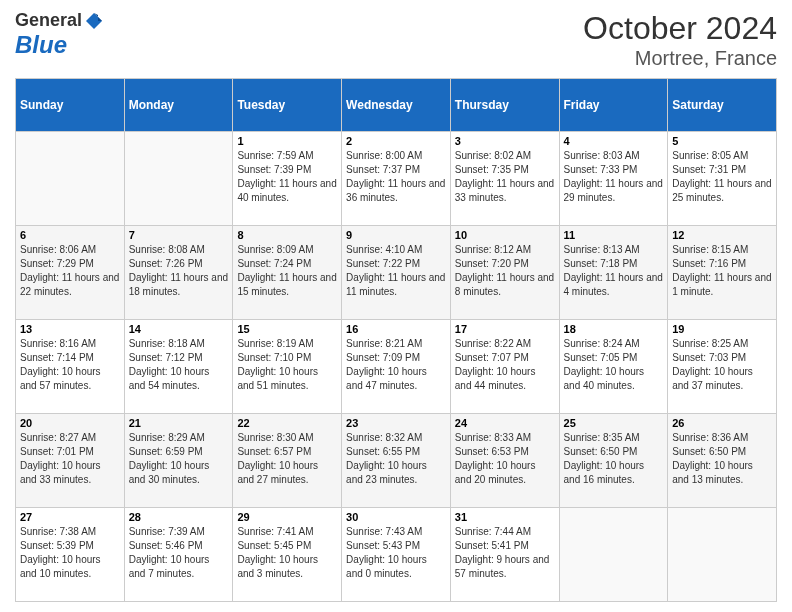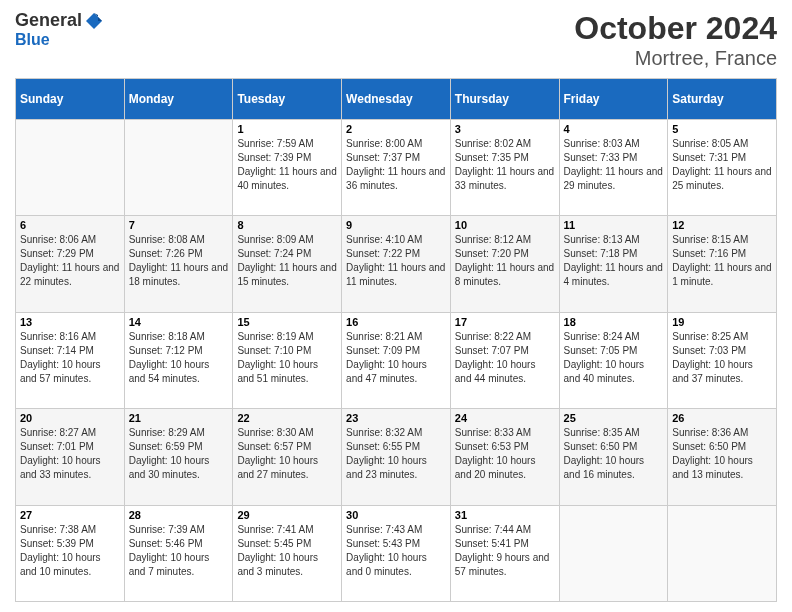--- a/index.html
+++ b/index.html
@@ -31,51 +31,52 @@
     .logo-text {
       display: flex;
       align-items: center;
     }
     .logo-general {
       font-size: 18px;
       font-weight: bold;
       color: #333;
     }
     .logo-blue {
-      font-size: 16px;
+      font-size: 24px;
       font-weight: bold;
       color: #1a6abf;
+      font-style: italic;
     }
     .logo-icon {
       width: 20px;
       height: 20px;
       margin-left: 2px;
     }
     .title-block {
       text-align: right;
     }
     .month-title {
       font-size: 32px;
-      font-weight: bold;
+      font-weight: normal;
       color: #333;
     }
     .location {
       font-size: 20px;
       color: #555;
     }
     .calendar {
       flex: 1;
       border-collapse: collapse;
       width: 100%;
       font-size: 10.5px;
     }
     .calendar th {
       background: #1a6abf;
       color: #fff;
-      padding: 13px 4px;
+      padding: 19px 4px;
       text-align: left;
       font-size: 12px;
       border: 1px solid #ccc;
     }
     .calendar td {
       border: 1px solid #ccc;
       vertical-align: top;
       padding: 3px 4px;
       width: calc(100% / 7);
       background: #fff;

